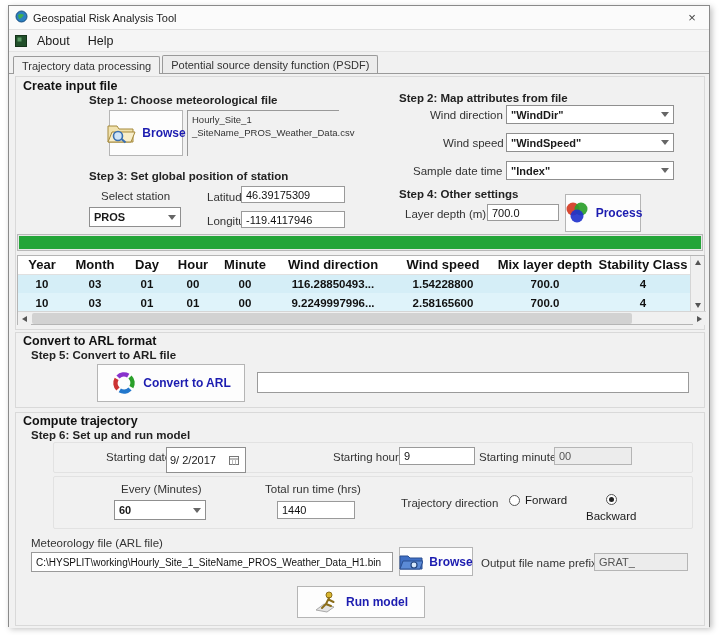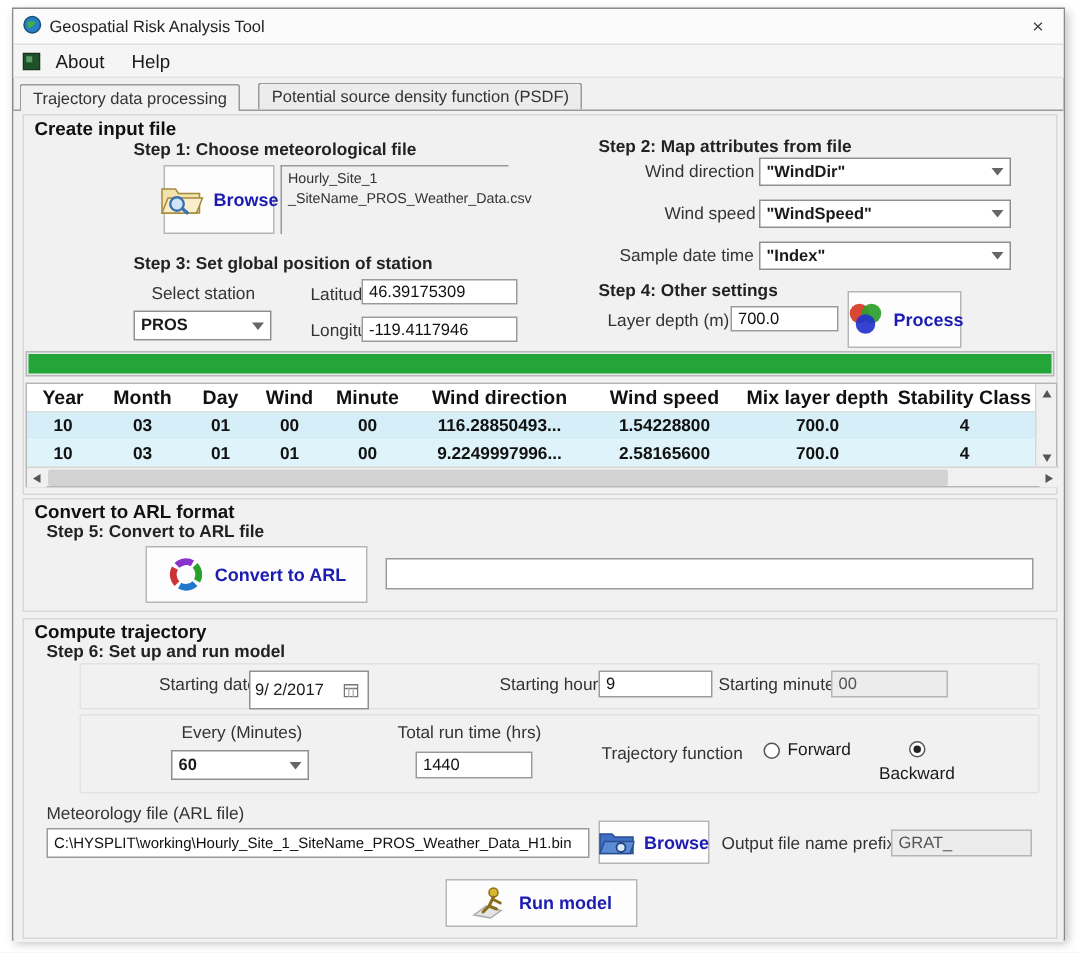--- a/index.html
+++ b/index.html
@@ -25,21 +25,21 @@
   
   .menubar {
     height:22px; background:#f5f5f5; border-bottom:1px solid #e3e3e3;
     display:flex; align-items:center; padding:0 6px; font-size:12.5px; gap:2px;
   }
   .menu-item { padding:2px 8px; }
   
   .tabstrip { height:21px; display:flex; align-items:flex-end; padding-left:4px; }
   .tab {
     font-size:11px; padding:3px 8px 2px 8px; border:1px solid #9a9a9a; border-bottom:none;
-    background:#ececec; color:#333; margin-right:12px; border-radius:2px 2px 0 0;
+    background:#ececec; color:#333; margin-right:2px; border-radius:2px 2px 0 0;
   }
   .tab.active { background:#f1f1f1; position:relative; top:1px; z-index:2; }
   .content {
     position:relative; height:555px; border-top:1px solid #9a9a9a; background:#f1f1f1;
   }
   
   .groupbox { position:absolute; border:1px solid #d9d9d9; background:#f1f1f1; }
   .group-title { position:absolute; font-weight:bold; font-size:12.5px; color:#111; }
   .step-title { position:absolute; font-weight:bold; font-size:11.5px; color:#222; }
   .lbl { position:absolute; font-size:11.5px; color:#333; white-space:nowrap; }
@@ -219,21 +219,21 @@
           <col style="width:118px">
             <col style="width:102px">
             <col style="width:102px">
             <col style="width:94px">
         </colgroup>
         <tbody>
             <tr>
           <th>Year</th>
           <th>Month</th>
           <th>Day</th>
-          <th>Wind</th>
+          <th>Hour</th>
           <th>Minute</th>
           <th>Wind direction</th>
           <th>Wind speed</th>
           <th>Mix layer depth</th>
           <th>Stability Class</th>
         </tr>
         <tr>
           <td>10</td>
           <td>03</td>
           <td>01</td>
@@ -317,21 +317,21 @@
     <span class="lbl" style="left:470px; top:377px;">Starting minute:</span>
     <input class="field disabled" style="left: 545px; top: 373px; width: 78px; height: 18px;" value="00">
 
     <span class="lbl" style="left:112px; top:409px;">Every (Minutes)</span>
     <div class="dropdown" style="left:105px; top:426px; width:92px; height:20px;">
       <span>60</span>
       <span class="dd-arrow"></span>
     </div>
     <span class="lbl" style="left:256px; top:409px;">Total run time (hrs)</span>
     <input class="field" style="left: 268px; top: 427px; width: 78px; height: 18px;" value="1440">
-    <span class="lbl" style="left:392px; top:423px;">Trajectory function</span>
+    <span class="lbl" style="left:392px; top:423px;">Trajectory direction</span>
     <div class="radio-row" style="left:500px; top:420px;">
       <span class="radio-circle"></span>
       <span>Forward</span>
     </div>
     <div class="radio-row" style="left:577px; top:420px;flex-direction:column;">
       <span class="radio-circle sel"></span>
       <span>Backward</span>
     </div>
 
     <span class="lbl" style="left:22px; top:463px;">Meteorology file (ARL file)</span>

